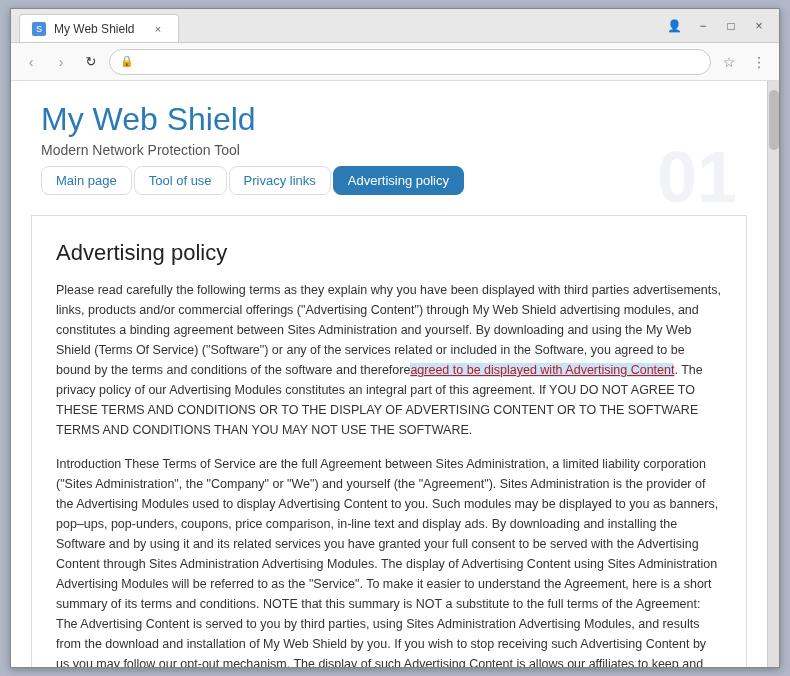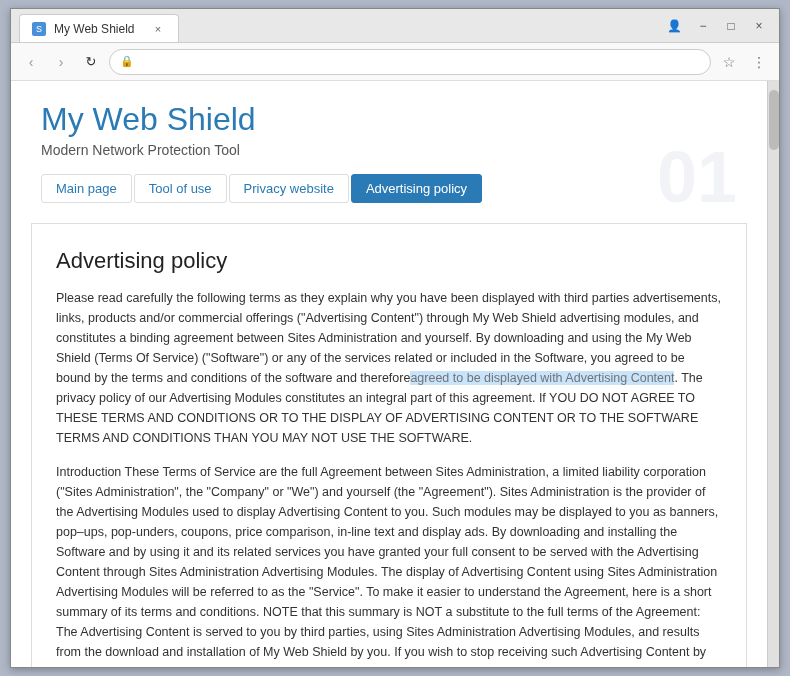--- a/index.html
+++ b/index.html
@@ -189,35 +189,35 @@
     
     .site-title {
       font-size: 32px;
       font-weight: 300;
       color: #2a7ab5;
       margin-bottom: 4px;
     }
     .site-subtitle {
       font-size: 14px;
       color: #555;
-      margin-bottom: 16px;
+      margin-bottom: 8px;
     }
 
     
     .site-nav {
       display: flex;
       gap: 2px;
       margin-bottom: 20px;
     }
     .nav-link {
       padding: 6px 14px;
       font-size: 13px;
       color: #2a7ab5;
       border: 1px solid #ddd;
-      border-radius: 3px;
+      border-radius: 8px;
       background: white;
       cursor: pointer;
       text-decoration: none;
     }
     .nav-link.active {
       background: #2a7ab5;
       color: white;
       border-color: #2a7ab5;
     }
 
@@ -234,21 +234,22 @@
       color: #222;
       margin-bottom: 14px;
     }
     .content-box p {
       font-size: 12.5px;
       color: #333;
       line-height: 1.6;
       margin-bottom: 14px;
     }
     .highlight-link {
-      color: #737373;
+      color: #b91c1c;
+      text-decoration: underline;
       background: #c8e4fb;
     }
 
     
     .watermark {
       position: absolute;
       right: 30px;
       top: 60px;
       font-size: 72px;
       font-weight: bold;
@@ -296,21 +297,21 @@
     <div class="page-inner">
 
       <div class="watermark">01</div>
 
       <h1 class="site-title">My Web Shield</h1>
       <p class="site-subtitle">Modern Network Protection Tool</p>
 
       <div class="site-nav">
         <a class="nav-link">Main page</a>
         <a class="nav-link">Tool of use</a>
-        <a class="nav-link">Privacy website</a>
+        <a class="nav-link">Privacy links</a>
         <a class="nav-link active">Advertising policy</a>
       </div>
 
       <div class="content-box">
         <h2>Advertising policy</h2>
 
         <p>
           <span>Please read carefully the following terms as they explain why you have been displayed with third parties advertisements, links, products and/or commercial offerings ("Advertising Content") through My Web Shield advertising modules, and constitutes a binding agreement between Sites Administration and yourself. By downloading and using the My Web Shield (Terms Of Service) ("Software") or any of the services related or included in the Software, you agreed to be bound by the terms and conditions of the software and therefore</span><span class="highlight-link">agreed to be displayed with Advertising Content</span><span>. The privacy policy of our Advertising Modules constitutes an integral part of this agreement. If YOU DO NOT AGREE TO THESE TERMS AND CONDITIONS OR TO THE DISPLAY OF ADVERTISING CONTENT OR TO THE SOFTWARE TERMS AND CONDITIONS THAN YOU MAY NOT USE THE SOFTWARE.</span>
         </p>
 

